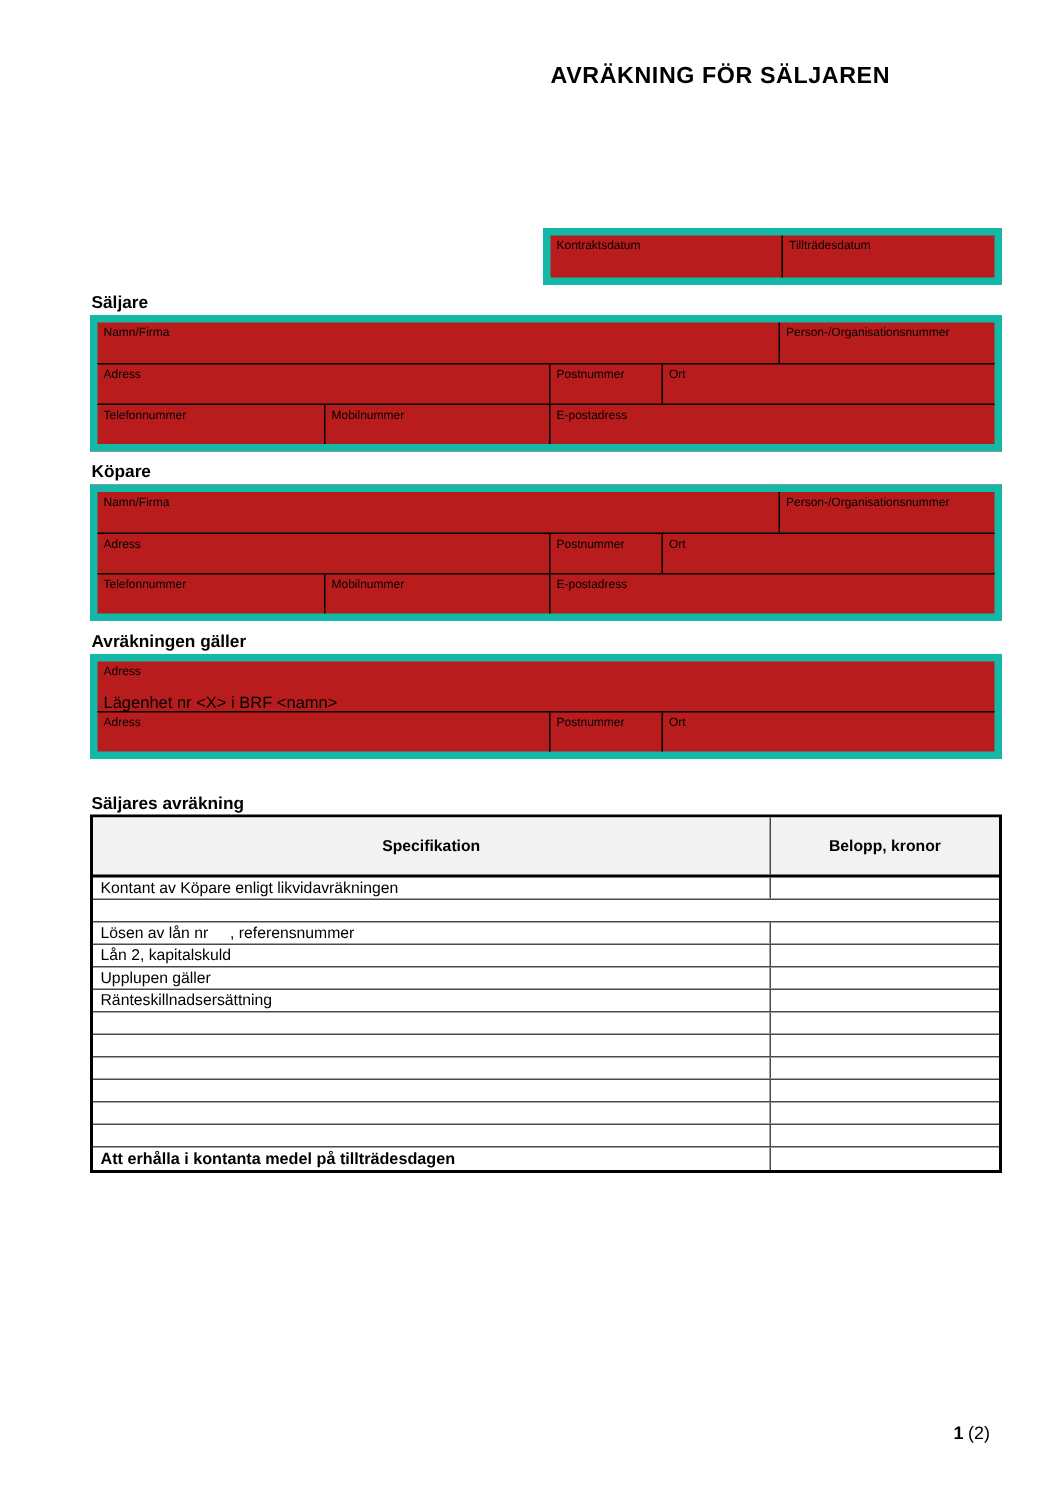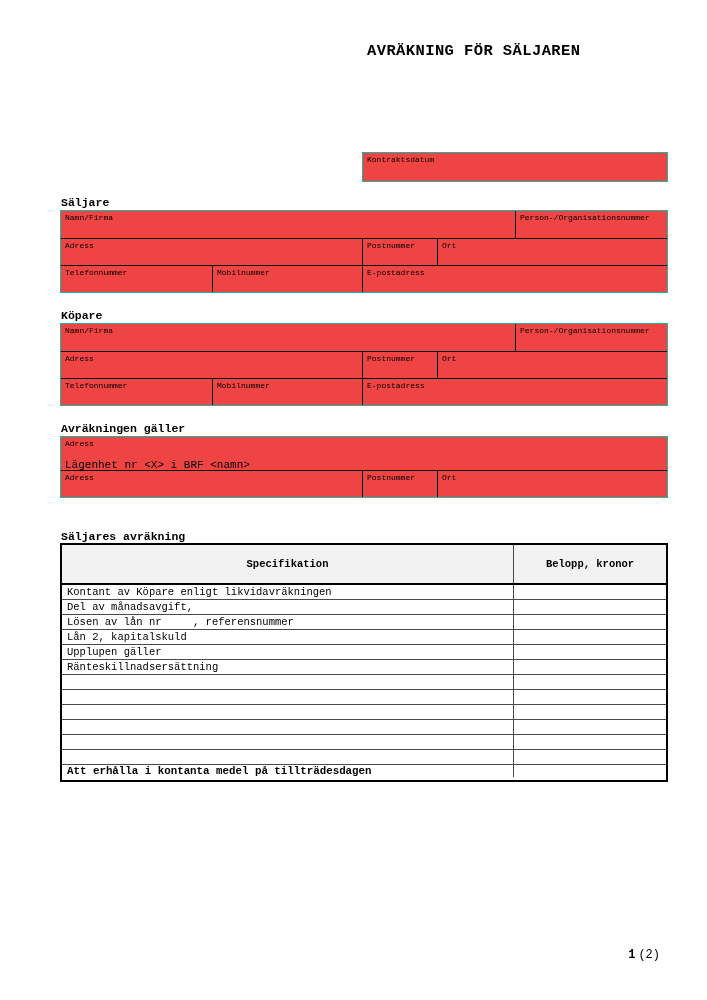--- a/index.html
+++ b/index.html
@@ -1,37 +1,37 @@
 <!DOCTYPE html>
 <html><head>
 <meta charset="utf-8">
 <style>
   * { box-sizing: border-box; margin: 0; padding: 0; }
   html,body { background:#ffffff; }
   .page {
     position: relative;
     width: 707px; height: 1000px;
     background: #ffffff;
-    font-family: Liberation Mono, monospace;
+    font-family: Liberation Sans, sans-serif;
     color: #000;
     overflow: hidden;
   }
   .title {
     position: absolute; left: 367px; top: 42px;
     font-size: 15.5px; font-weight: bold; letter-spacing: 0.4px;
     white-space: nowrap;
   }
   .sect-heading {
     position: absolute; left: 61px;
     font-size: 11.5px; font-weight: bold; white-space: nowrap;
   }
   
   .ftable {
     position: absolute; left: 60px; width: 608px;
-    border: 1px solid #14b8a6; background: #ef4444;
+    border: 5px solid #14b8a6; background: #b91c1c;
     display: flex; flex-direction: column;
   }
   .ftable.dates { left: 362px; width: 306px; }
   .frow { display: flex; border-top: 1px solid #000; }
   .frow:first-child { border-top: none; }
   .fcell { border-left: 1px solid #000; padding: 2px 4px 0 4px; position: relative; }
   .fcell:first-child { border-left: none; }
   .fcell.grow { flex: 1; }
   .flabel { font-size: 8px; line-height: 10px; white-space: nowrap; }
   .fvalue { font-size: 11px; line-height: 13px; margin-top: 10px; white-space: nowrap; }
@@ -45,21 +45,21 @@
     display: flex; height: 40px; background: #f2f2f2;
     border-bottom: 2px solid #000;
   }
   .shead .sc1, .shead .sc2 {
     display: flex; align-items: center; justify-content: center;
     font-size: 10.5px; font-weight: bold;
   }
   .sc1 { width: 452px; border-right: 1px solid #4a4a4a; }
   .sc2 { flex: 1; }
   .srow { display: flex; height: 15px; border-bottom: 1px solid #4a4a4a; }
-  .srow:last-child { border-bottom: none; flex-direction: column; }
+  .srow:last-child { border-bottom: none; }
   .srow .sc1 {
     display: flex; align-items: center; padding-left: 5px;
     font-size: 10.5px; white-space: nowrap; overflow: hidden;
   }
   .srow .sc2 { display: flex; align-items: center; justify-content: flex-end; padding-right: 5px; font-size: 10.5px; }
   .srow.total .sc1 { font-weight: bold; font-size: 10.8px; }
   .pageno {
     position: absolute; top: 948px; right: 47px;
     font-size: 12px; white-space: nowrap;
   }
@@ -81,20 +81,24 @@
 <div class="page">
 
   <div class="title">AVRÄKNING FÖR SÄLJAREN</div>
 
   <div class="ftable dates" style="top:152px">
     <div class="frow h28">
       <div class="fcell w154">
         <div class="flabel">Kontraktsdatum</div>
         <div class="fvalue"></div>
       </div>
+      <div class="fcell grow">
+        <div class="flabel">Tillträdesdatum</div>
+        <div class="fvalue"></div>
+      </div>
     </div>
   </div>
 
   <div class="sect-heading" style="top:196px">Säljare</div>
   <div class="ftable" style="top:210px">
     <div class="frow h27">
       <div class="fcell w454">
         <div class="flabel">Namn/Firma</div>
       </div>
       <div class="fcell grow">
@@ -184,21 +188,20 @@
   <div class="stable">
     <div class="shead">
       <div class="sc1">Specifikation</div>
       <div class="sc2">Belopp, kronor</div>
     </div>
     <div class="srow">
       <div class="sc1">Kontant av Köpare enligt likvidavräkningen</div>
       <div class="sc2"></div>
     </div>
     <div class="srow">
-      <div class="sc1">Del av månadsavgift,</div>
       <div class="sc2"></div>
     </div>
     <div class="srow">
       <div class="sc1">Lösen av lån nr&nbsp;&nbsp;&nbsp;&nbsp;&nbsp;, referensnummer</div>
       <div class="sc2"></div>
     </div>
     <div class="srow">
       <div class="sc1">Lån 2, kapitalskuld</div>
       <div class="sc2"></div>
     </div>

